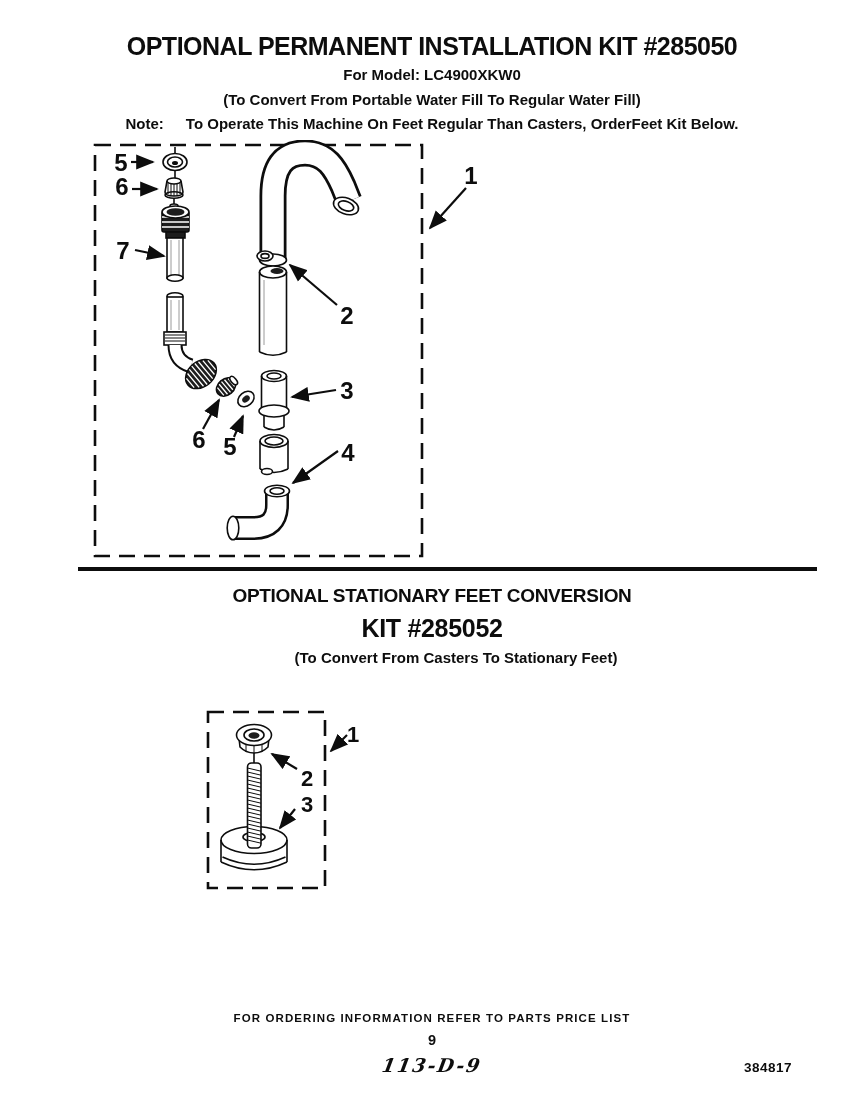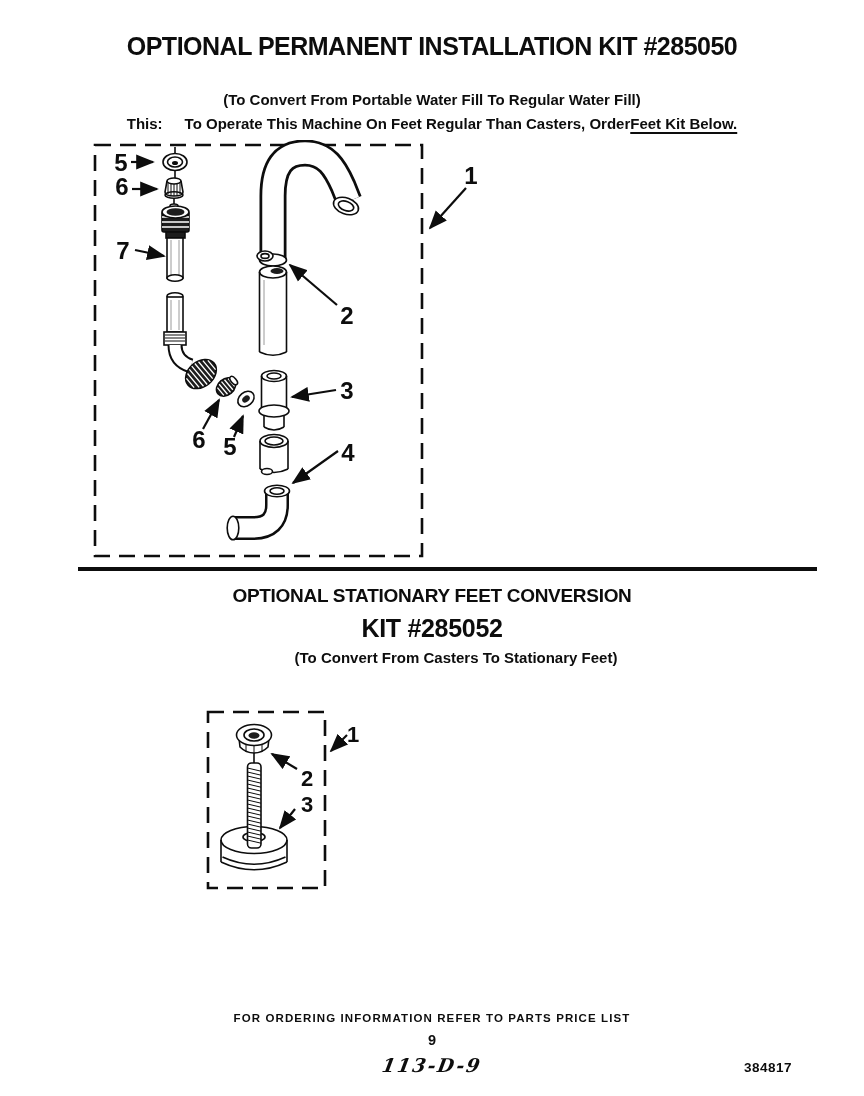--- a/index.html
+++ b/index.html
@@ -7,21 +7,21 @@
     position:relative;width:864px;height:1096px;background:#ffffff;
     font-family:"Liberation Sans",sans-serif;color:#0d0d0d;overflow:hidden;
   }
   .abs{position:absolute;}
   .centered{left:0;right:0;text-align:center;}
   .h1{top:33px;font-size:25px;font-weight:bold;letter-spacing:-0.5px;line-height:1.1;}
   .model{top:66px;font-size:15px;font-weight:bold;}
   .sub1{top:91px;font-size:15px;font-weight:bold;}
   .note{top:115px;font-size:15px;font-weight:bold;}
   .note .gap{display:inline-block;width:22px;}
-  .note .ul{text-decoration:underline;text-decoration-thickness:2px;text-underline-offset:3px;text-align:center;}
+  .note .ul{text-decoration-thickness:2px;text-underline-offset:3px;text-align:center;}
   .divider{top:567px;left:78px;width:739px;height:4px;background:#0d0d0d;}
   .h2a{top:585px;font-size:19px;font-weight:bold;letter-spacing:-0.3px;}
   .h2b{top:614px;font-size:25px;font-weight:bold;letter-spacing:-0.3px;}
   .sub2{top:649px;font-size:15px;font-weight:bold;padding-left:48px;}
   .ordering{top:1012px;font-size:11.5px;font-weight:bold;letter-spacing:1.1px;}
   .pagenum{top:1032px;font-size:14.5px;font-weight:bold;}
   .docnum{top:1032px;left:744px;font-size:13.5px;font-weight:bold;letter-spacing:0.5px;margin-top:28px;}
   .handwritten{
     top:1054px;font-family:"DejaVu Serif",serif;font-style:italic;
     font-size:19px;font-weight:bold;letter-spacing:2px;transform:skewX(-10deg);
@@ -40,22 +40,23 @@
   .arrow{stroke:#0d0d0d;stroke-width:2.2;fill:none;}
   .tubeO{stroke:#0d0d0d;fill:none;}
   .tubeI{stroke:#ffffff;fill:none;}
 </style>
 </head>
 <body>
 
 <div class="page">
 
   <div class="abs centered h1">OPTIONAL PERMANENT INSTALLATION KIT #285050</div>
+  <div class="abs centered model">For Model: LC4900XKW0</div>
   <div class="abs centered sub1">(To Convert From Portable Water Fill To Regular Water Fill)</div>
-  <div class="abs centered note"><span>This:</span><span class="gap"></span><span>To Operate This Machine On Feet Regular Than Casters, Order</span><span class="ul">Feet Kit Below.</span></div>
+  <div class="abs centered note"><span>Note:</span><span class="gap"></span><span>To Operate This Machine On Feet Regular Than Casters, Order</span><span class="ul">Feet Kit Below.</span></div>
 
   <svg class="abs" style="left:80px;top:140px;" width="420" height="425" viewBox="0 0 420 425">
     <defs>
       <marker id="ah1" viewBox="0 0 10 8" refX="9" refY="4" markerWidth="8.5" markerHeight="7" orient="auto">
         <path d="M0,0 L10,4 L0,8 Z" fill="#0d0d0d"></path>
       </marker>
     </defs>
 
     <rect class="dashedbox" x="15" y="5" width="327" height="411"></rect>
 

